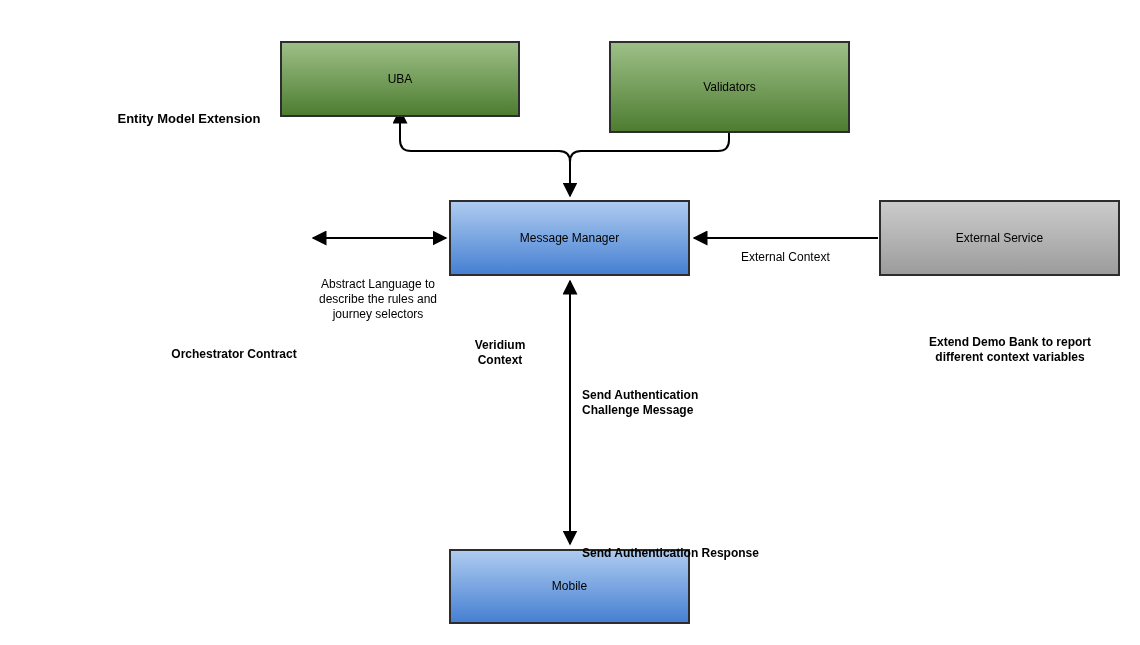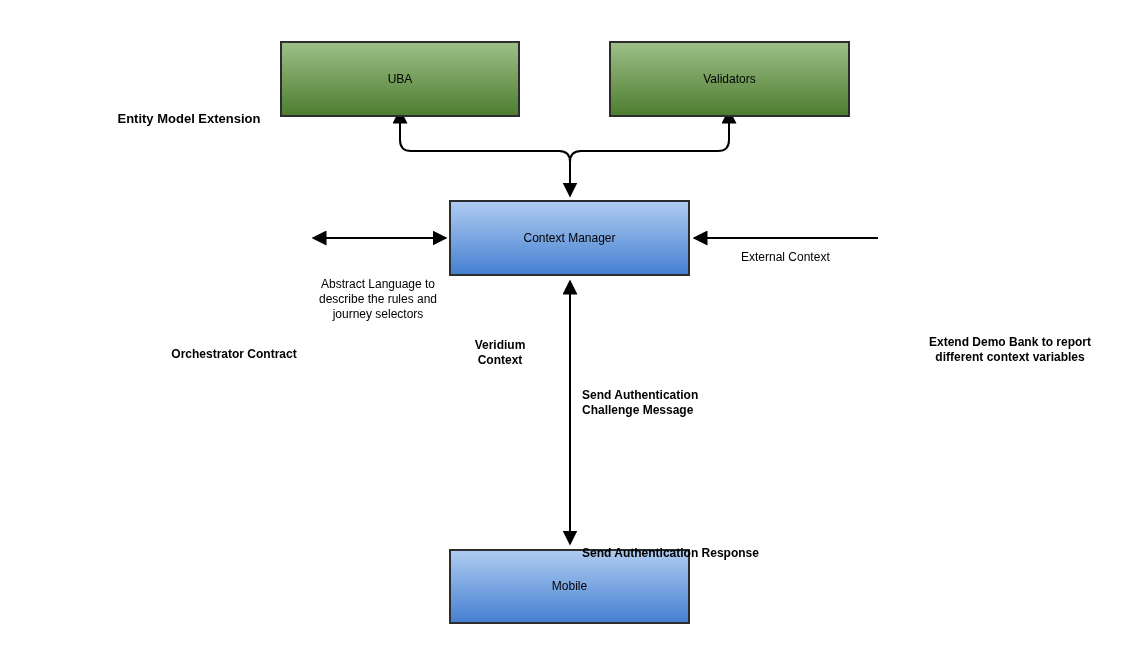--- a/index.html
+++ b/index.html
@@ -23,21 +23,21 @@
     box-sizing: border-box;
     border: 2px solid #2D2D2D;
     display: flex;
     align-items: center;
     justify-content: center;
     text-align: center;
     font-size: 12px;
     line-height: 15px;
   }
   .node-uba        { left: 280px; top: 29px;  width: 240px; height: 76px; }
-  .node-validators { left: 609px; top: 29px;  width: 241px; height: 76px; }
+  .node-validators { left: 609px; top: 29px;  width: 241px; height: 92px; }
   .node-orchestrator     { left: 70px;  top: 200px; width: 240px; height: 75px; }
   .node-session-manager  { left: 449px; top: 200px; width: 241px; height: 76px; }
   .node-external-service { left: 879px; top: 200px; width: 241px; height: 76px; }
   .node-mobile           { left: 449px; top: 549px; width: 241px; height: 75px; }
   .grad-green-dark  { background: linear-gradient(#9DBF87, #4E7D31); margin-top: 12px; }
   .grad-green-light { background: linear-gradient(#BADAA6, #7BB05F); }
   .grad-blue        { background: linear-gradient(#AECBF0, #4680D2); }
   .grad-gray        { background: linear-gradient(#CBCBCB, #9C9C9C); }
   .anno {
     position: absolute;
@@ -83,23 +83,26 @@
   <div class="node node-uba grad-green-dark" style="background: linear-gradient(rgb(157, 191, 135), rgb(78, 125, 49));">
     <span>UBA</span>
   </div>
 
   <div class="node node-validators grad-green-dark" style="background: linear-gradient(rgb(157, 191, 135), rgb(78, 125, 49));">
     <span>Validators</span>
   </div>
 
 
   <div class="node node-session-manager grad-blue" style="background: linear-gradient(rgb(174, 203, 240), rgb(70, 128, 210));">
-    <span>Context Manager</span>
+    <span>Message Manager</span>
   </div>
 
+  <div class="node node-external-service grad-gray" style="background: linear-gradient(rgb(203, 203, 203), rgb(156, 156, 156));">
+    <span>External Service</span>
+  </div>
 
   <div class="node node-mobile grad-blue" style="background: linear-gradient(rgb(174, 203, 240), rgb(70, 128, 210));">
     <span>Mobile</span>
   </div>
 
   <div class="anno bold center anno-entity-model">Entity Model Extension</div>
 
   <div class="anno bold center anno-orch-contract">Orchestrator Contract</div>
 
   <div class="anno center anno-abstract-lang">Abstract Language to describe the rules and journey selectors</div>

